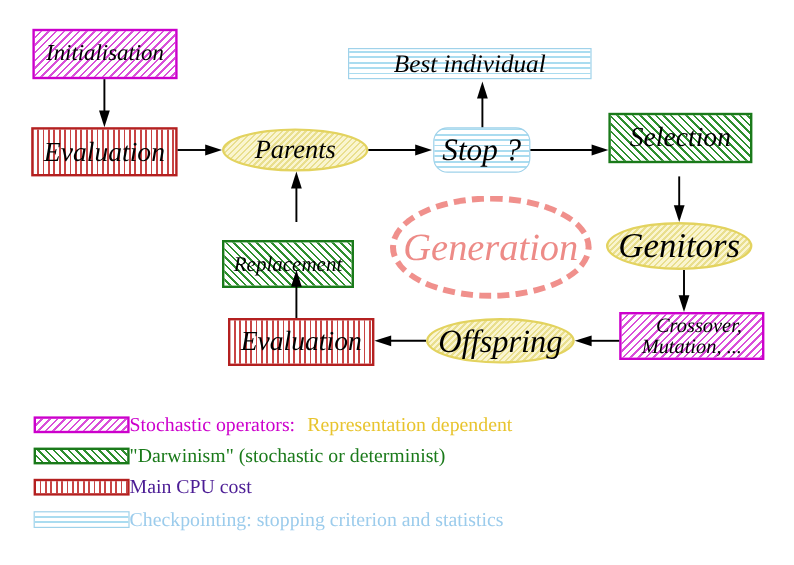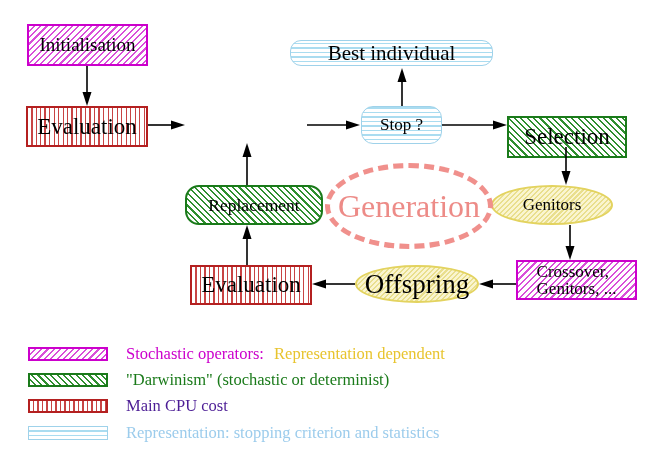--- a/index.html
+++ b/index.html
@@ -3,22 +3,23 @@
 <meta charset="utf-8">
 <style>
   html,body{margin:0;padding:0;background:#fff;}
   .stage{
     position:relative;width:662px;height:471px;background:#ffffff;
     font-family:"Liberation Serif","DejaVu Serif",serif;color:#000;
     overflow:hidden;
   }
   .node{
     position:absolute;box-sizing:border-box;display:flex;
-    align-items:center;justify-content:center;text-align:left;
+    align-items:center;justify-content:center;text-align:right;
     background-color:#fff;
+    font-style:italic;
   }
   
   .hatch-magenta{
     border:2px solid #cc00cc;
     background-image:repeating-linear-gradient(135deg, rgba(0,0,0,0) 0 3px, #d94fd9 3px 4.5px);
   }
   .hatch-green{
     border:2px solid #1a7a1a;
     background-image:repeating-linear-gradient(45deg, rgba(0,0,0,0) 0 3px, #2f8f2f 3px 4.5px);
   }
@@ -32,37 +33,37 @@
   }
   .fill-yellow{
     border:2px solid #e3d35f;border-radius:50%;
     background-color:#faf5d0;
     background-image:repeating-linear-gradient(135deg, rgba(0,0,0,0) 0 2px, #e9df8e 2px 3.5px);
   }
   
   .n-init{left:27px;top:24px;width:121px;height:42px;font-size:19px;}
   .n-eval-top{left:26px;top:106px;width:122px;height:41px;font-size:23px;}
   .n-parents{left:185px;top:107px;width:122px;height:36px;font-size:22px;}
-  .n-best{left:290px;top:40px;width:203px;height:26px;font-size:21px;border-width:1px;border-radius:11px;}
-  .n-stop{left:361px;top:106px;width:81px;height:38px;font-size:17px;border-radius:12px;}
-  .n-selection{left:507px;top:116px;width:120px;height:42px;font-size:23px;}
-  .n-genitors{left:491px;top:185px;width:122px;height:40px;font-size:17px;}
+  .n-best{left:290px;top:40px;width:203px;height:26px;font-size:21px;border-width:1px;}
+  .n-stop{left:361px;top:106px;width:81px;height:38px;font-size:26px;border-radius:12px;}
+  .n-selection{left:507px;top:94px;width:120px;height:42px;font-size:23px;}
+  .n-genitors{left:505px;top:185px;width:122px;height:40px;font-size:29px;}
   .n-crossover{left:516px;top:260px;width:121px;height:40px;font-size:17px;line-height:17px;}
   .n-offspring{left:355px;top:265px;width:124px;height:38px;font-size:27px;}
   .n-eval-bot{left:190px;top:265px;width:122px;height:40px;font-size:23px;}
-  .n-replacement{left:185px;top:185px;width:138px;height:40px;font-size:17.5px;border-radius:14px;}
+  .n-replacement{left:185px;top:200px;width:110px;height:40px;font-size:17.5px;}
   .n-generation{
     left:325px;top:163px;width:168px;height:86px;font-size:32px;
     border:5px dashed #f0908c;border-radius:50%;color:#ed8b87;background:transparent;
   }
   .arrows{position:absolute;left:0;top:0;pointer-events:none;}
   
   .legend-row{position:absolute;left:28px;height:20px;display:flex;align-items:center;font-size:16.5px;}
   .swatch{box-sizing:border-box;width:80px;height:14px;flex:0 0 auto;background-color:#fff;}
-  .legend-text{margin-left:18px;white-space:nowrap;}
+  .legend-text{margin-left:0;white-space:nowrap;}
   .seg2{margin-left:6px;}
   .c-magenta{color:#cc00cc;}
   .c-gold{color:#e8c42e;}
   .c-green{color:#1a7a1a;}
   .c-red{color:#4c1d95;}
   .c-cyan{color:#9cccec;}
 </style>
 </head>
 <body>
 
@@ -73,37 +74,40 @@
   </div>
 
   <div class="node stripes-red n-eval-top">
     <span>Evaluation</span>
   </div>
 
   <div class="node stripes-cyan n-best">
     <span>Best individual</span>
   </div>
 
+  <div class="node fill-yellow n-parents">
+    <span>Parents</span>
+  </div>
 
   <div class="node stripes-cyan n-stop">
     <span>Stop ?</span>
   </div>
 
   <div class="node hatch-green n-selection">
     <span>Selection</span>
   </div>
 
   <div class="node fill-yellow n-genitors">
     <span>Genitors</span>
   </div>
 
   <div class="node hatch-magenta n-crossover">
     <span>
       <span style="display:block">Crossover,</span>
-      <span style="display:block">Genitors, ...</span>
+      <span style="display:block">Mutation, ...</span>
     </span>
   </div>
 
   <div class="node fill-yellow n-offspring">
     <span>Offspring</span>
   </div>
 
   <div class="node stripes-red n-eval-bot">
     <span>Evaluation</span>
   </div>
@@ -185,18 +189,18 @@
     <div class="legend-row" style="top:396px">
       <div class="swatch stripes-red"></div>
       <div class="legend-text">
         <span class="c-red">Main CPU cost</span>
       </div>
     </div>
 
     <div class="legend-row" style="top:423px">
       <div class="swatch stripes-cyan"></div>
       <div class="legend-text">
-        <span class="c-cyan">Representation: stopping criterion and statistics</span>
+        <span class="c-cyan">Checkpointing: stopping criterion and statistics</span>
       </div>
     </div>
 
   </div>
 </div>
 
 </body></html>

